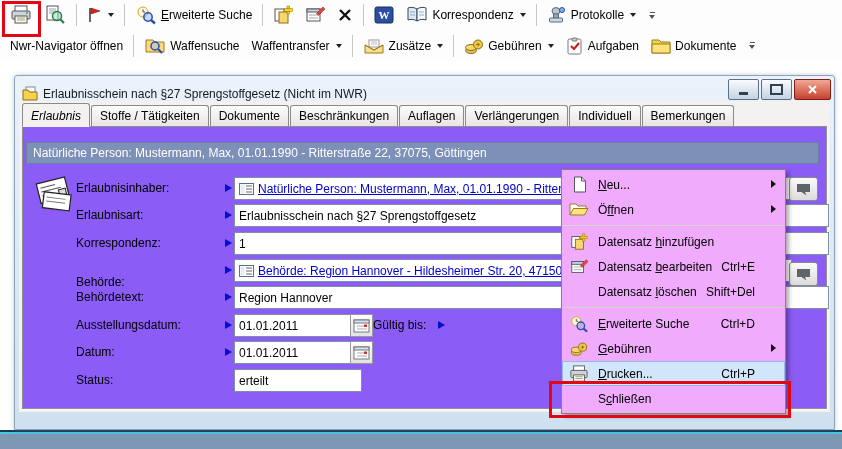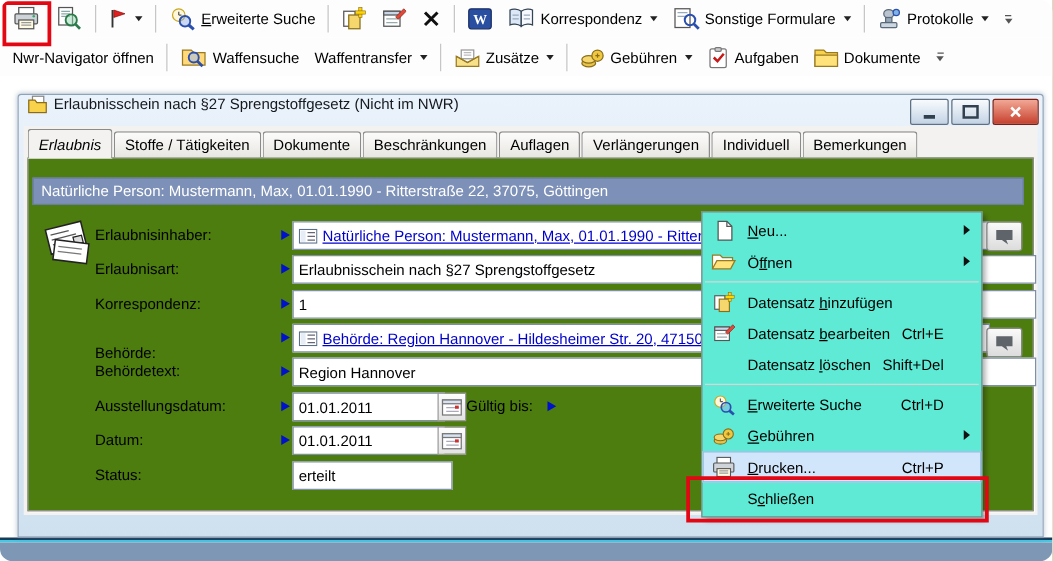--- a/index.html
+++ b/index.html
@@ -1,17 +1,17 @@
 <!DOCTYPE html>
 <html><head>
 <meta charset="utf-8">
 <style>
   html,body{margin:0;padding:0;background:#fff;}
   .screen{position:relative;width:842px;height:449px;overflow:hidden;background:#fff;
-          font-family:"Liberation Sans",sans-serif;font-size:12px;color:#000;border-radius:10px;}
+          font-family:"Liberation Sans",sans-serif;font-size:12px;color:#000;}
 
   
   .tbrow{position:absolute;left:0;right:0;display:flex;align-items:center;padding-left:4px;background:#fdfdfd;}
   .tbrow1{top:0;height:30px;}
   .tbrow2{top:30px;height:31px;}
   .tb{display:flex;align-items:center;gap:4px;padding:2px 5px;background:none;border:1px solid transparent;
       font-family:inherit;font-size:12px;color:#000;white-space:nowrap;cursor:default;}
   .vsep{width:1px;height:22px;background:#c6c6c6;box-shadow:1px 0 0 #fff;margin:0 4px;flex:0 0 1px;}
   .caret{width:0;height:0;border-top:4px solid #222;border-left:3.5px solid transparent;border-right:3.5px solid transparent;margin-left:2px;}
   .tb-ovf{margin-left:5px;display:flex;flex-direction:column;align-items:center;gap:2px;padding:2px;}
@@ -20,55 +20,55 @@
 
   
   .redbox{position:absolute;border:3px solid #e30613;z-index:30;pointer-events:none;}
   .redbox.print-btn{left:2px;top:1px;width:33px;height:30px;}
   .redbox.menu-print{left:549px;top:381px;width:236px;height:31px;}
 
   
   .dialog{position:absolute;left:14px;top:75px;width:819px;height:353px;
           background:linear-gradient(#eaf2fb,#cfe0ef);border:1px solid #8ea3b9;border-radius:3px 3px 0 0;
           box-shadow:0 0 4px rgba(90,120,150,.4);z-index:1;}
-  .titlebar{position:absolute;left:0;right:4px;top:0;height:25px;display:flex;align-items:flex-start;padding-left:7px;gap:5px;}
+  .titlebar{position:absolute;left:0;right:4px;top:0;height:25px;display:flex;align-items:flex-end;padding-left:7px;gap:5px;}
   .title-text{color:#15191e;white-space:nowrap;overflow:hidden;}
   .winbtns{position:absolute;top:3px;right:3px;display:flex;gap:2px;z-index:3;}
   .winbtn{height:19px;border:1px solid #5e7082;border-radius:2px;display:flex;align-items:center;justify-content:center;
           background:linear-gradient(#f8fbfe,#c3d3e4);}
   .winbtn.min,.winbtn.max{width:29px;}
   .winbtn.close{width:35px;background:linear-gradient(#f2a795,#c6402d);border-color:#7c1f12;}
   .glyph-min{width:9px;height:3px;background:#30404e;margin-top:7px;}
   .glyph-max{width:9px;height:7px;border:2px solid #30404e;}
 
   .dlg-inner{position:absolute;left:4px;right:4px;top:25px;bottom:17px;background:#f3f2f0;}
   .tabstrip{position:absolute;top:2px;left:3px;right:3px;height:23px;display:flex;align-items:flex-end;z-index:2;}
   .tab{padding:3px 8px 3px;margin-right:1px;border:1px solid #8b8b8b;border-bottom:none;border-radius:3px 3px 0 0;
        background:linear-gradient(#fcfcfb,#e8e6e2);white-space:nowrap;}
   .tab.active{background:#f3f2f0;padding-top:5px;margin-bottom:-1px;border-bottom:1px solid #f3f2f0;z-index:3;font-style:italic;}
-  .tabpage{position:absolute;left:3px;right:3px;top:25px;bottom:3px;background:#4d7c0f;
+  .tabpage{position:absolute;left:3px;right:3px;top:25px;bottom:3px;background:#8b5cf6;
            border:1px solid #8f8f8f;box-shadow:1px 1px 0 rgba(255,255,255,.8);}
 
   .infobar{position:absolute;left:3px;right:7px;top:15px;height:20px;background:#7d90b7;color:#fff;
            display:flex;align-items:center;padding-left:6px;white-space:nowrap;overflow:hidden;border:1px solid #6a7da3;}
 
   .lbl{position:absolute;left:53px;white-space:nowrap;}
   .blue-arr{position:absolute;width:0;height:0;border-left:7px solid #0011cc;border-top:4px solid transparent;border-bottom:4px solid transparent;}
   .fld{position:absolute;height:21px;background:#fff;border:1px solid #7f8fa5;display:flex;align-items:center;
        padding:0 4px;white-space:nowrap;overflow:hidden;}
   .fld.linkrow{gap:4px;}
   .fld a{color:#0000cc;text-decoration:underline;}
   .cbtn{position:absolute;width:27px;height:22px;border:1px solid #8a8a8a;border-radius:3px;
         background:linear-gradient(#fafafa,#dcdcdc);display:flex;align-items:center;justify-content:center;}
   .calbtn{position:absolute;width:21px;height:21px;border:1px solid #9a9a9a;background:linear-gradient(#fefefe,#e2e2e2);
           display:flex;align-items:center;justify-content:center;}
   .big-letter{position:absolute;left:8px;top:48px;}
 
   
-  .menu{position:absolute;left:561px;top:169px;width:223px;background:#5eead4;border:1px solid #838383;
+  .menu{position:absolute;left:561px;top:169px;width:223px;background:#f0abfc;border:1px solid #838383;
         box-shadow:3px 3px 4px rgba(0,0,0,.32);z-index:10;padding:2px 0;}
   .mi{position:relative;height:25px;display:flex;align-items:center;padding:0 8px 0 6px;}
   .mi .ic{width:22px;flex:0 0 22px;display:flex;align-items:center;justify-content:center;}
   .mi .lab{margin-left:8px;white-space:nowrap;}
   .mi .sc{margin-left:auto;padding-right:22px;white-space:nowrap;}
   .subarrow{position:absolute;right:9px;top:8px;width:0;height:0;border-left:5px solid #111;
             border-top:4.5px solid transparent;border-bottom:4.5px solid transparent;}
   .mi.hl{background:#d2e6fb;box-shadow:inset 0 0 0 1px #94b9e4;}
   .msep{height:1px;background:#d6d6d6;margin:3px 2px;}
   .mi u{text-decoration:underline;}
@@ -159,31 +159,20 @@
     <button class="tb">
       <svg width="22" height="18" viewBox="0 0 22 18">
         <path d="M11 3 C8 1 4 1 2 2 v12 c2-1 6-1 9 1 z" fill="#dce8f8" stroke="#345"></path>
         <path d="M11 3 c3-2 7-2 9-1 v12 c-2-1-6-1-9 1 z" fill="#f6f9ff" stroke="#345"></path>
         <line x1="4" y1="6" x2="9" y2="6" stroke="#9ab"></line>
           <line x1="13" y1="6" x2="18" y2="6" stroke="#9ab"></line>
         <line x1="4" y1="9" x2="9" y2="9" stroke="#9ab"></line>
           <line x1="13" y1="9" x2="18" y2="9" stroke="#9ab"></line>
       </svg>
       <span>Korrespondenz</span>
-      <span class="caret"></span>
-    </button>
-    <button class="tb">
-      <svg width="22" height="18" viewBox="0 0 22 18">
-        <rect x="2" y="1" width="12" height="15" fill="#fff" stroke="#555"></rect>
-        <line x1="4" y1="4" x2="12" y2="4" stroke="#9ab"></line>
-          <line x1="4" y1="7" x2="12" y2="7" stroke="#9ab"></line>
-        <circle cx="14" cy="10" r="4.2" fill="none" stroke="#2a4fae" stroke-width="1.6"></circle>
-        <line x1="17" y1="13" x2="21" y2="17" stroke="#2a4fae" stroke-width="2.2"></line>
-      </svg>
-      <span>Sonstige Formulare</span>
       <span class="caret"></span>
     </button>
     <div class="vsep"></div>
     <button class="tb">
       <svg width="20" height="18" viewBox="0 0 20 18">
         <ellipse cx="9" cy="5" rx="4" ry="3.4" fill="#b9c4cf" stroke="#5a6a7a"></ellipse>
         <rect x="6.5" y="8" width="5" height="4" fill="#98a8b8" stroke="#5a6a7a"></rect>
         <rect x="2.5" y="12" width="13" height="4" rx="1" fill="#cdd7e0" stroke="#5a6a7a"></rect>
         <circle cx="15" cy="4" r="2.5" fill="#7fb2e5" stroke="#2a4fae"></circle>
       </svg>

